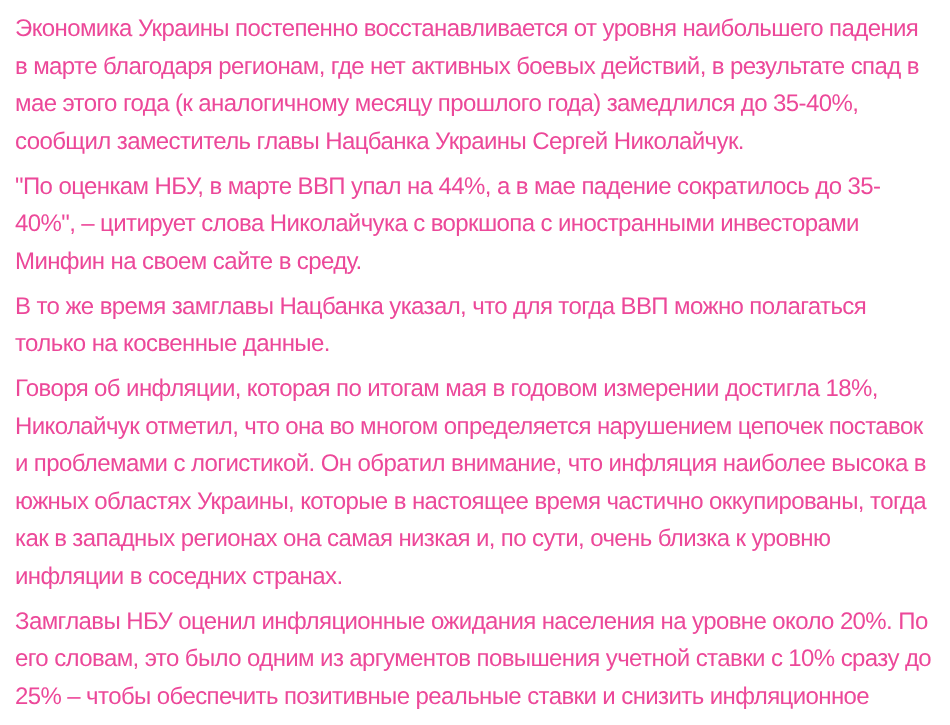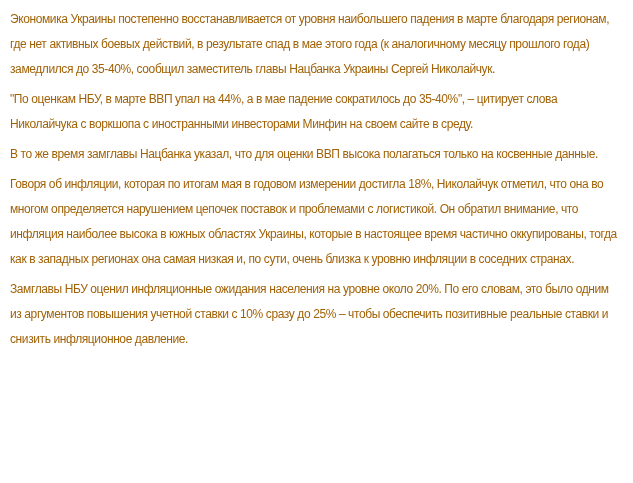--- a/index.html
+++ b/index.html
@@ -13,29 +13,29 @@
     overflow: hidden;
   }
   .article {
     box-sizing: border-box;
     width: 633px;
     padding: 7px 12px 0 10px;
   }
   .article p {
     margin: 0 0 5px 0;
     font-family: "Liberation Sans", "DejaVu Sans", sans-serif;
-    font-size: 12px;
+    font-size: 16px;
     line-height: 25px;
     letter-spacing: -0.4px;
-    color: #a16207;
+    color: #ec4899;
     text-align: left;
   }
 </style>
 </head>
 <body>
 
 <div class="article">
   <p>Экономика Украины постепенно восстанавливается от уровня наибольшего падения в марте благодаря регионам, где нет активных боевых действий, в результате спад в мае этого года (к аналогичному месяцу прошлого года) замедлился до 35-40%, сообщил заместитель главы Нацбанка Украины Сергей Николайчук.</p>
   <p>"По оценкам НБУ, в марте ВВП упал на 44%, а в мае падение сократилось до 35-40%", – цитирует слова Николайчука с воркшопа с иностранными инвесторами Минфин на своем сайте в среду.</p>
-  <p>В то же время замглавы Нацбанка указал, что для оценки ВВП высока полагаться только на косвенные данные.</p>
+  <p>В то же время замглавы Нацбанка указал, что для тогда ВВП можно полагаться только на косвенные данные.</p>
   <p>Говоря об инфляции, которая по итогам мая в годовом измерении достигла 18%, Николайчук отметил, что она во многом определяется нарушением цепочек поставок и проблемами с логистикой. Он обратил внимание, что инфляция наиболее высока в южных областях Украины, которые в настоящее время частично оккупированы, тогда как в западных регионах она самая низкая и, по сути, очень близка к уровню инфляции в соседних странах.</p>
   <p>Замглавы НБУ оценил инфляционные ожидания населения на уровне около 20%. По его словам, это было одним из аргументов повышения учетной ставки с 10% сразу до 25% – чтобы обеспечить позитивные реальные ставки и снизить инфляционное давление.</p>
 </div>
 
 </body></html>

